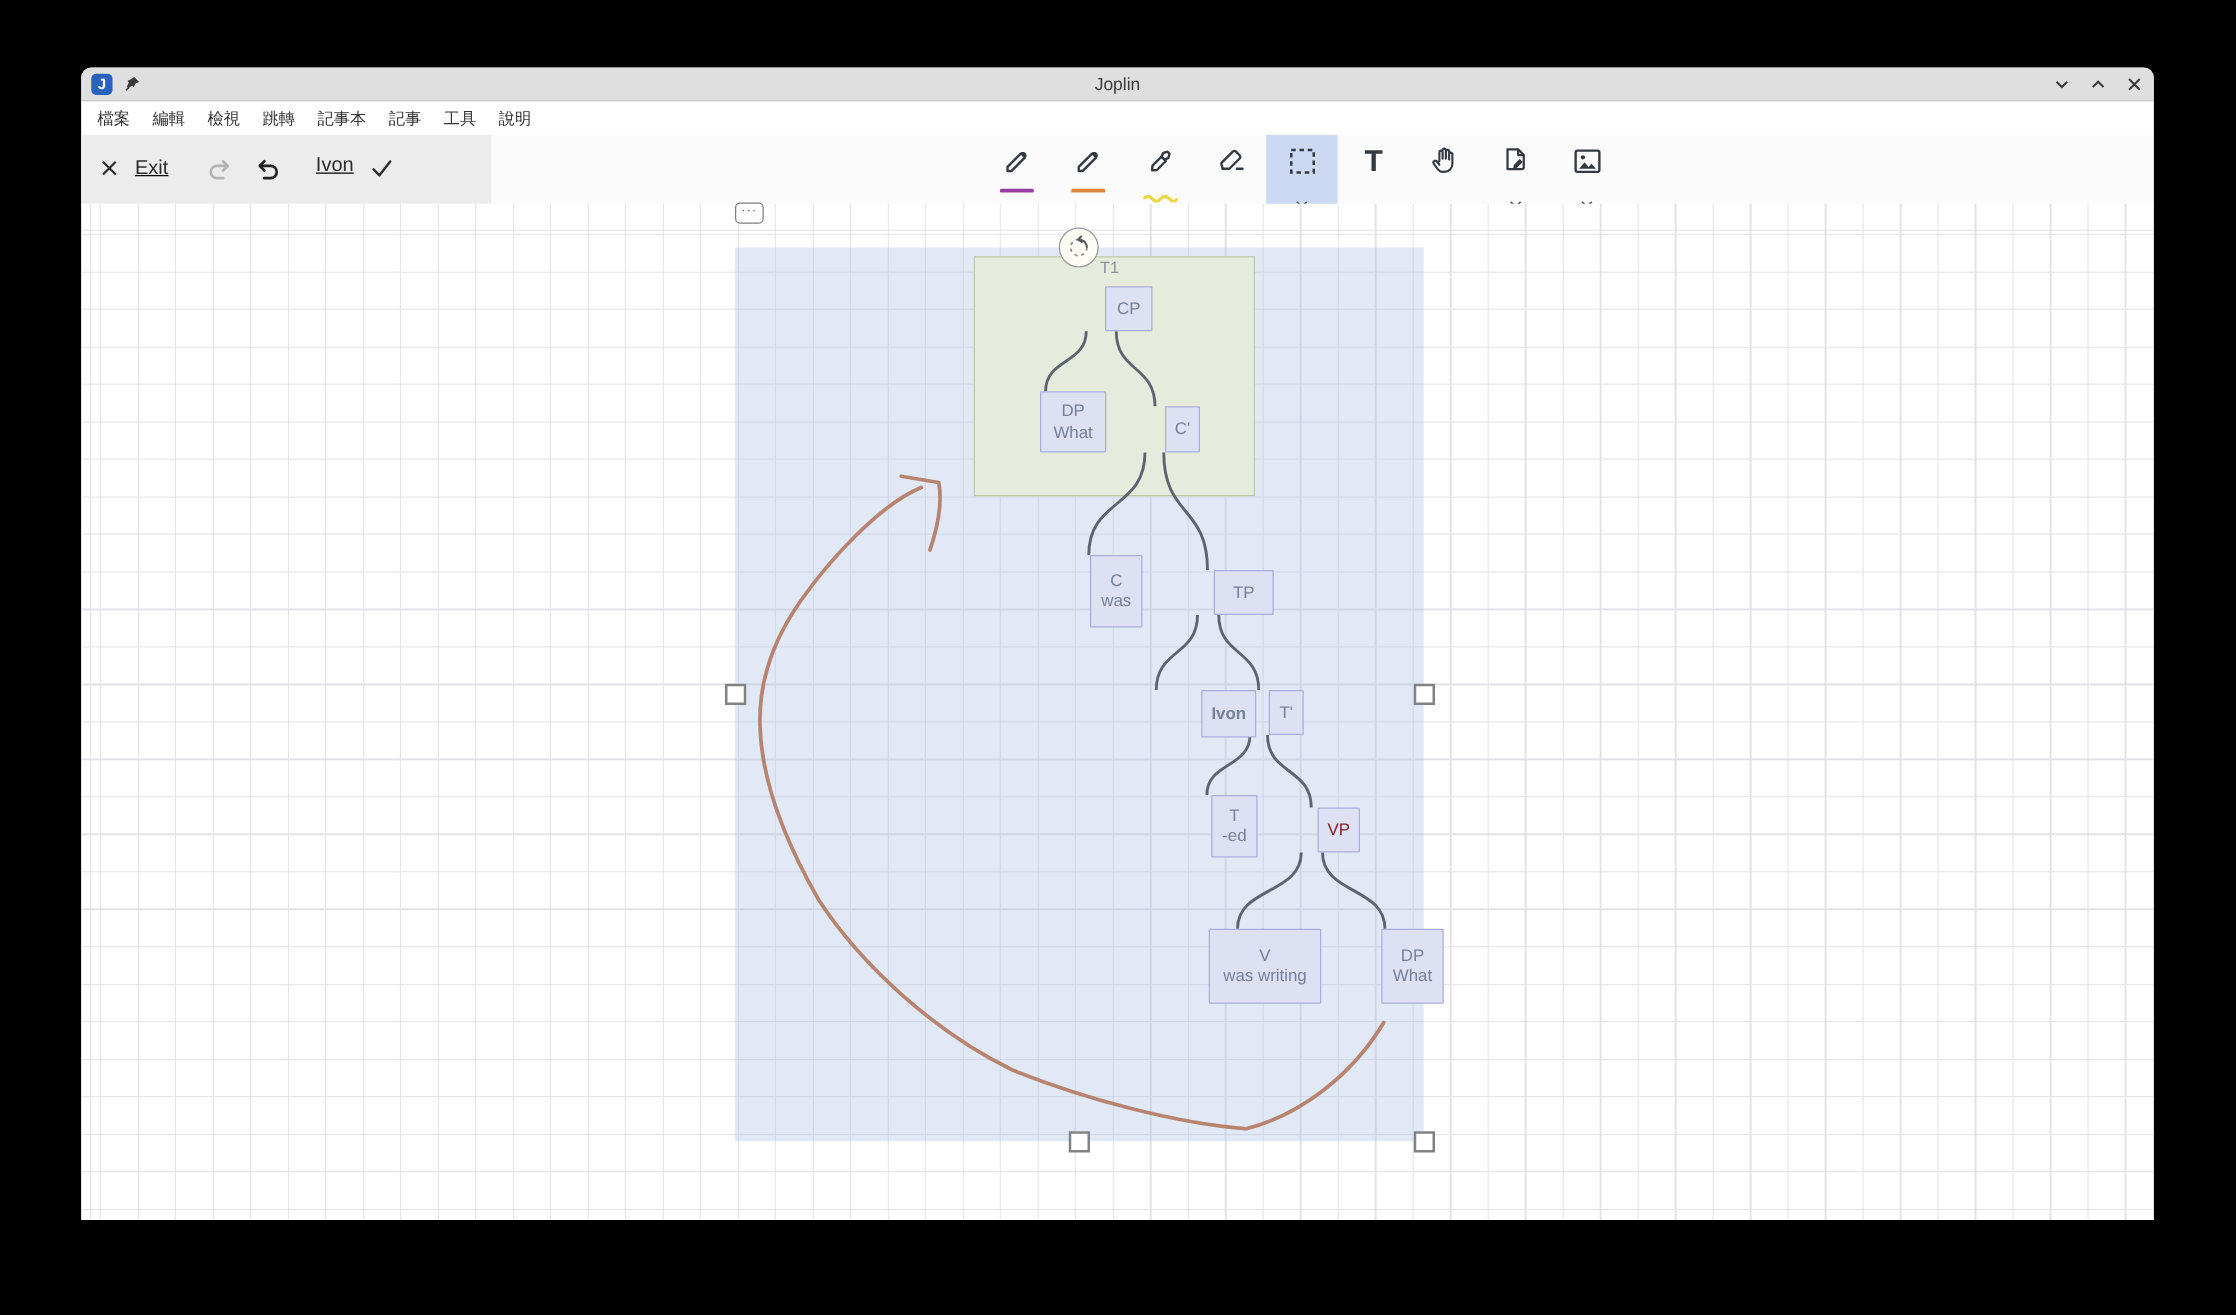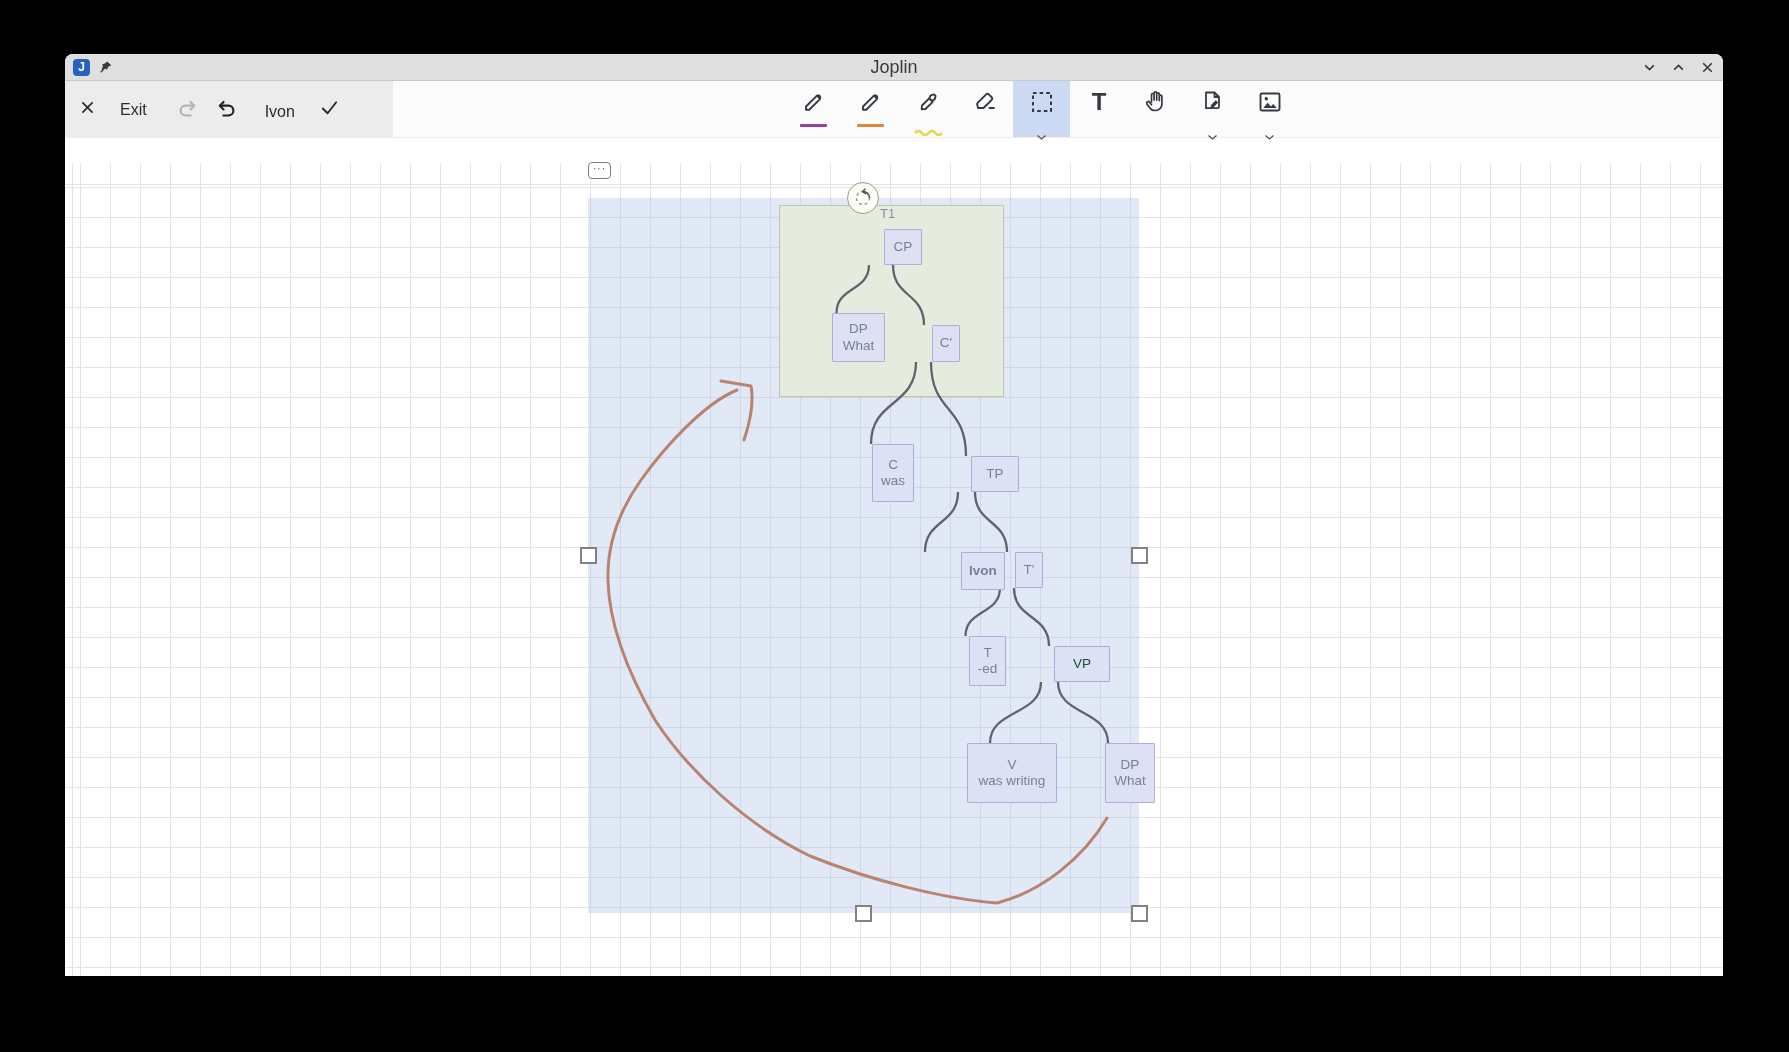--- a/index.html
+++ b/index.html
@@ -15,38 +15,38 @@
   .titlebar{
     position:relative;height:26px;background:#dfdfdf;border-bottom:1px solid #c9c9c9;
     display:flex;align-items:center;padding:0 8px;
   }
   .app-icon{
     width:17px;height:17px;border-radius:4px;background:#2862be;color:#fff;
     font-size:12px;font-weight:bold;display:flex;align-items:center;justify-content:center;
   }
   .pin{margin-left:9px;display:flex;align-items:center;}
   .win-title{
-    position:absolute;left:0;right:0;text-align:center;font-size:18px;color:#3a3a3a;pointer-events:none;
+    position:absolute;left:0;right:0;text-align:center;font-size:14px;color:#3a3a3a;pointer-events:none;
   }
   .win-controls{margin-left:auto;display:flex;align-items:center;gap:14px;z-index:2;}
   .win-controls span{display:flex;align-items:center;cursor:default;}
   
   .menubar{
     height:27px;background:#fff;display:flex;align-items:center;padding-left:4px;
   }
   .menu-item{font-size:13px;color:#333;padding:0 9px;line-height:27px;}
   
   .toolbar{
     position:relative;height:56px;background:#fbfbfb;border-bottom:1px solid #ececec;
   }
   .toolbar-left{
     position:absolute;left:0;top:0;bottom:0;width:300px;background:#ececec;
     display:flex;align-items:center;padding:0 14px;
   }
-  .tb-btn{display:flex;align-items:flex-end;gap:24px;background:none;border:none;cursor:pointer;padding:0;}
+  .tb-btn{display:flex;align-items:flex-start;gap:12px;background:none;border:none;cursor:pointer;padding:0;text-decoration:underline;}
   .tb-label{font-size:16px;color:#2b2b2b;}
   .tools{position:absolute;left:720px;top:0;bottom:0;display:flex;}
   .tool-cell{
     position:relative;width:57px;height:56px;display:flex;justify-content:center;cursor:pointer;
   }
   .tool-cell svg.main{position:absolute;top:6px;}
   .tool-underline{position:absolute;top:43px;width:27px;height:3px;border-radius:1px;}
   .tool-squiggle{position:absolute;top:41px;}
   .tool-chevron{position:absolute;top:46px;}
   
@@ -106,20 +106,30 @@
           </svg>
         </span>
       <span>
           <svg width="15" height="15" viewBox="0 0 14 14">
             <path d="M3 3 l8 8 M11 3 l-8 8" fill="none" stroke="#3a3a3a" stroke-width="1.5"></path>
           </svg>
         </span>
     </span>
   </div>
 
+  <div class="menubar" id="menubar">
+      <span class="menu-item">檔案</span>
+      <span class="menu-item">編輯</span>
+      <span class="menu-item">檢視</span>
+      <span class="menu-item">跳轉</span>
+      <span class="menu-item">記事本</span>
+      <span class="menu-item">記事</span>
+      <span class="menu-item">工具</span>
+      <span class="menu-item">說明</span>
+    </div>
 
   <div class="toolbar">
     <div class="toolbar-left">
       <button class="tb-btn" style="margin-right:26px;">
         <span><svg width="17" height="17" viewBox="0 0 20 20">
               <path d="M4 4 L16 16 M16 4 L4 16" stroke="#2b2b2b" stroke-width="2" fill="none"></path>
             </svg></span>
         <span class="tb-label">Exit</span>
       </button>
       <button class="tb-btn" style="margin-right:16px;">
@@ -260,21 +270,21 @@
       <div class="tree-node" style="left: 874px; top: 389px; width: 44px; height: 38px; background: rgb(221, 225, 243); border-color: rgb(169, 174, 219); color: rgb(118, 128, 154); font-weight: bold;">
         <div>Ivon</div>
       </div>
       <div class="tree-node" style="left: 928px; top: 389px; width: 28px; height: 36px; background: rgb(221, 225, 243); border-color: rgb(169, 174, 219); color: rgb(118, 128, 154);">
         <div>T'</div>
       </div>
       <div class="tree-node" style="left: 882px; top: 473px; width: 37px; height: 50px; background: rgb(221, 225, 243); border-color: rgb(169, 174, 219); color: rgb(118, 128, 154);">
         <div>T</div>
         <div>-ed</div>
       </div>
-      <div class="tree-node" style="left: 967px; top: 483px; width: 56px; height: 36px; background: rgb(221, 225, 243); border-color: rgb(169, 174, 219); color: #14532d;">
+      <div class="tree-node" style="left: 967px; top: 483px; width: 34px; height: 36px; background: rgb(221, 225, 243); border-color: rgb(169, 174, 219); color: #7f1d1d;">
         <div>VP</div>
       </div>
       <div class="tree-node" style="left: 880px; top: 580px; width: 90px; height: 60px; background: rgb(221, 225, 243); border-color: rgb(169, 174, 219); color: rgb(118, 128, 154);">
         <div>V</div>
         <div>was writing</div>
       </div>
       <div class="tree-node" style="left: 1018px; top: 580px; width: 50px; height: 60px; background: rgb(221, 225, 243); border-color: rgb(169, 174, 219); color: rgb(118, 128, 154);">
         <div>DP</div>
         <div>What</div>
       </div>

